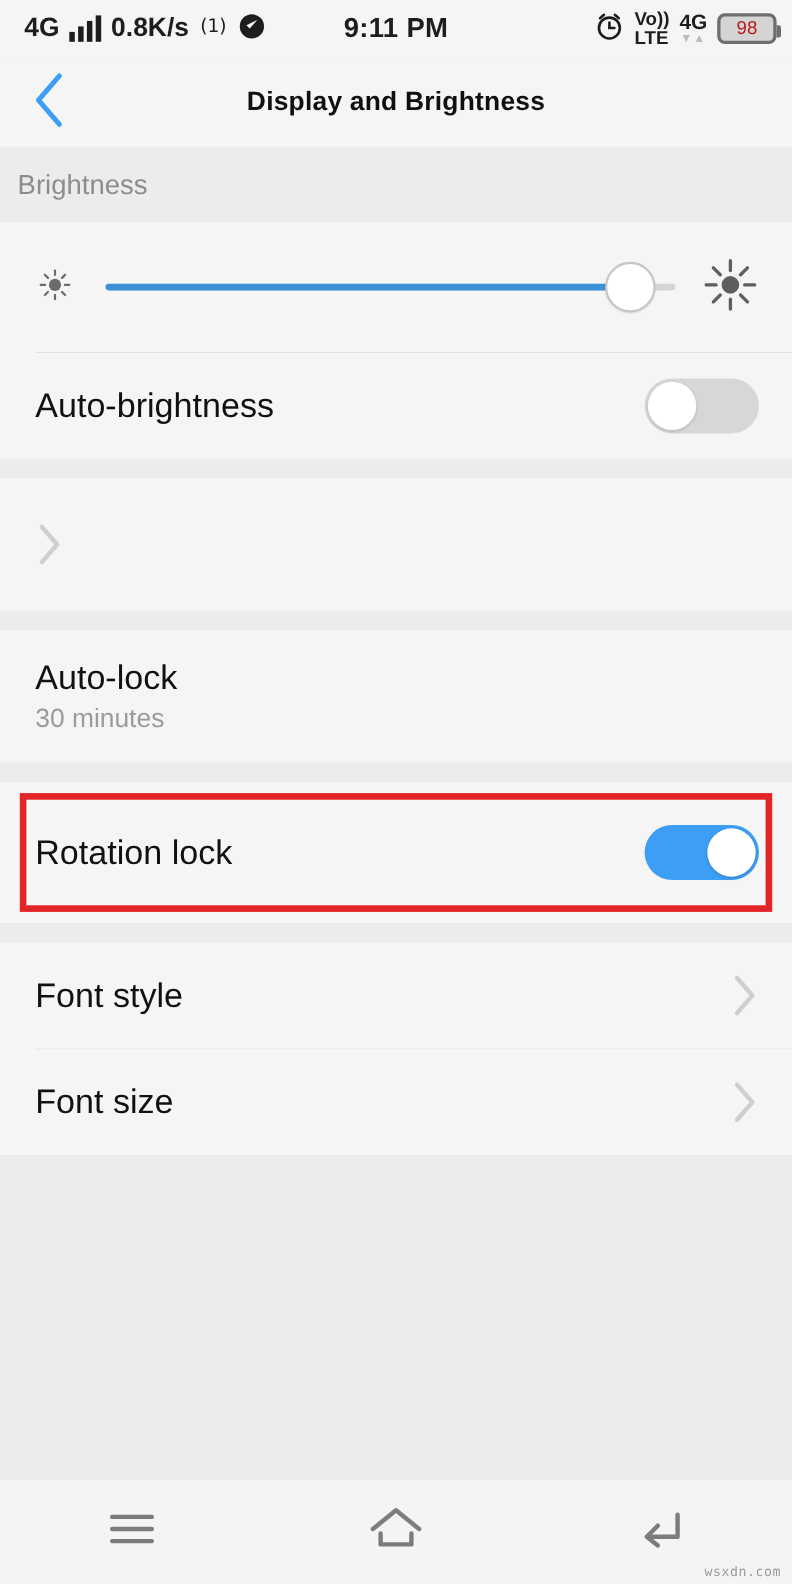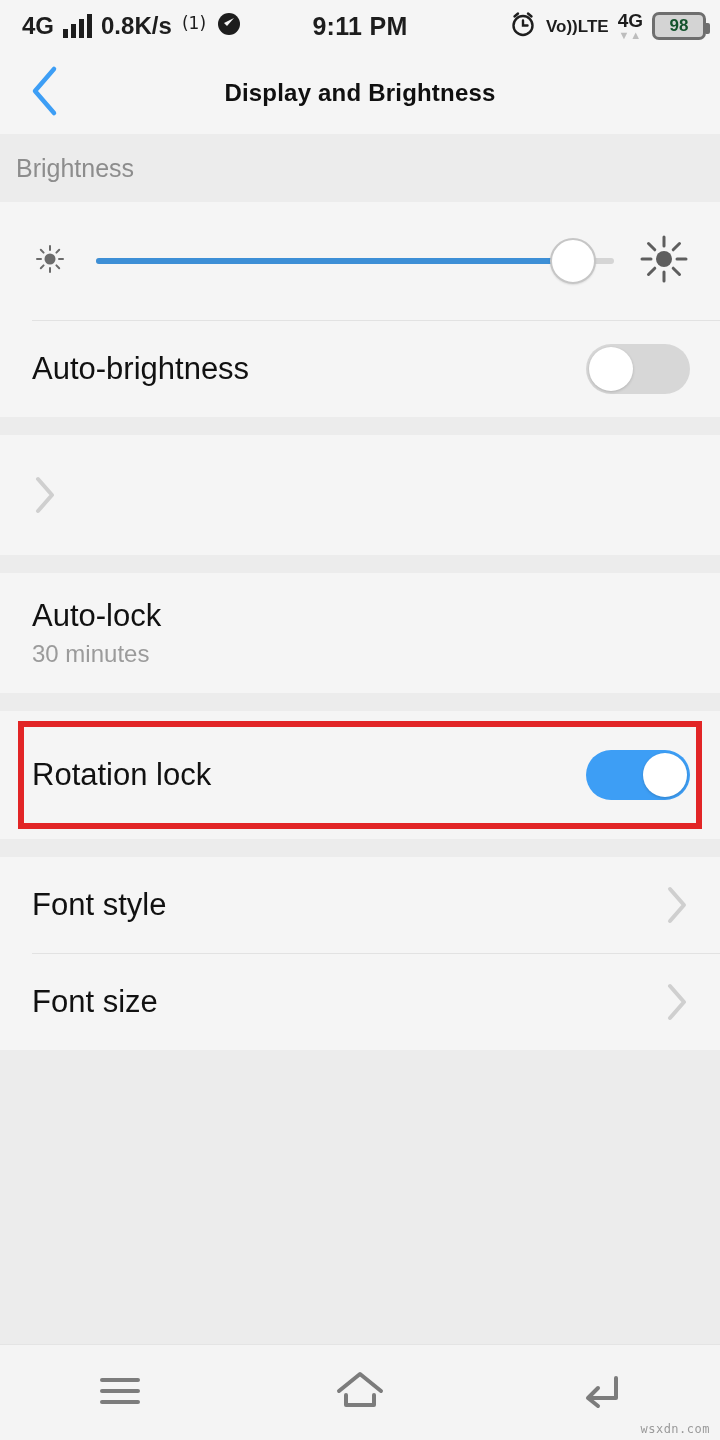--- a/index.html
+++ b/index.html
@@ -68,22 +68,22 @@
   .sigbars i:nth-child(1){ height: 9px; }
   .sigbars i:nth-child(2){ height: 14px; }
   .sigbars i:nth-child(3){ height: 19px; }
   .sigbars i:nth-child(4){ height: 24px; }
 
   .icn { display: block; }
 
   
   .volte {
     display: flex;
-    flex-direction: row;
-    align-items: flex-end;
+    flex-direction: column;
+    align-items: flex-start;
     line-height: 1.0;
   }
   .volte span { font-size: 17px; font-weight: bold; color:#1d1d1d; }
 
   .net4g { display:flex; flex-direction:column; align-items:center; line-height:1; }
   .net4g span.lbl { font-size: 19px; font-weight: bold; color:#1d1d1d; }
   .net4g span.arr { font-size: 11px; color: #bdbdbd; letter-spacing: 1px; }
 
   
   .battery {
@@ -95,21 +95,21 @@
     background: #d4d4d4;
   }
   .battery::after {
     content: "";
     position: absolute;
     right: -7px; top: 8px;
     width: 4px; height: 11px;
     background: #6e6e6e;
     border-radius: 0 2px 2px 0;
   }
-  .battery span { font-size: 17px; font-weight: bold; color: #14532d; }
+  .battery span { font-size: 17px; font-weight: normal; color: #b91c1c; }
 
   
   .titlebar {
     height: 82px;
     flex: 0 0 82px;
     background: #f5f5f5;
     display: flex;
     align-items: center;
     position: relative;
   }

